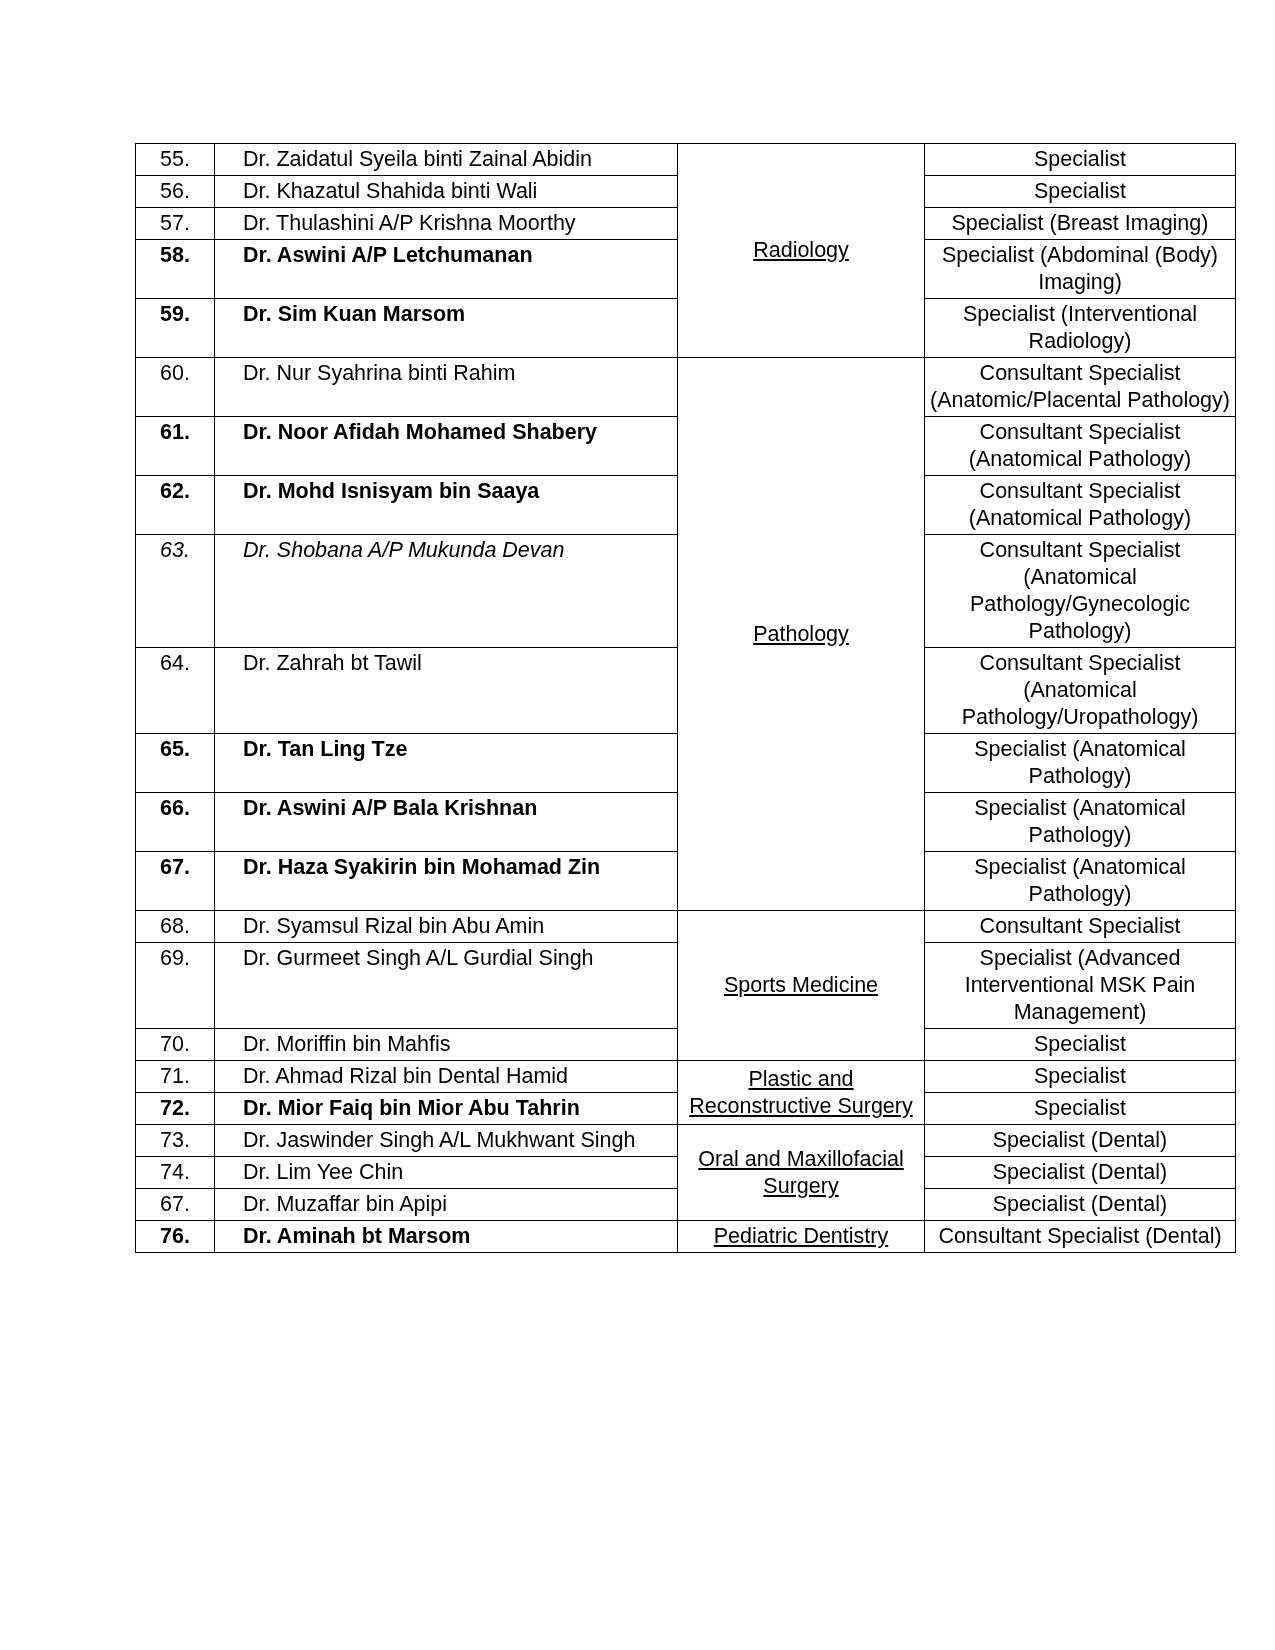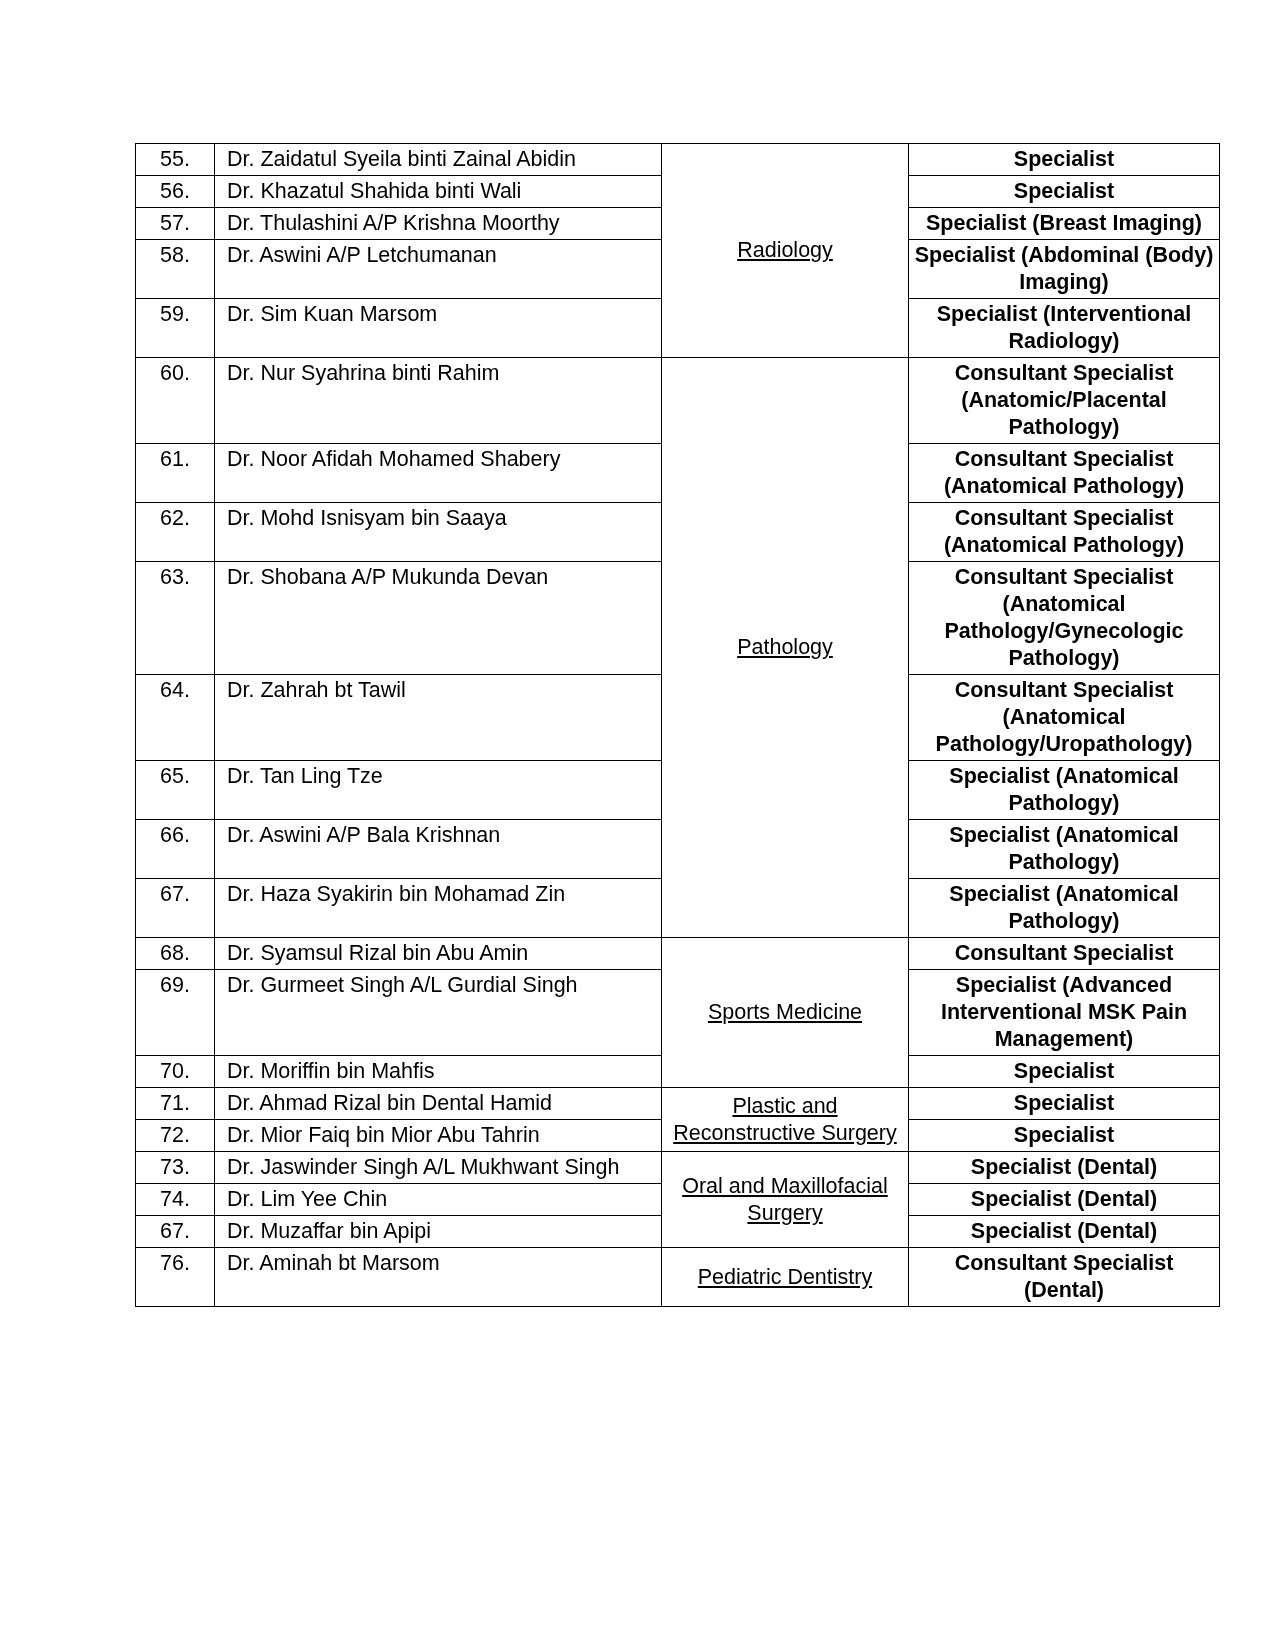--- a/index.html
+++ b/index.html
@@ -37,37 +37,36 @@
     text-align: center;
     word-wrap: break-word;
   }
   td.c-no {
     width: 70px;
     text-align: center;
   }
   td.c-name {
     width: 430px;
     text-align: left;
-    padding-left: 12px;
+    padding-left: 28px;
   }
   td.c-dept {
     width: 238px;
     text-align: center;
     vertical-align: middle;
     text-decoration: underline;
   }
   td.c-pos {
     width: 302px;
     text-align: center;
-    font-weight: bold;
   }
   
-  .pad-1 { padding-bottom: 27px; }
+  .pad-1 { padding-bottom: 27px; font-weight: bold; }
   .pad-2 { padding-bottom: 54px; }
-  .pad-3 { padding-bottom: 81px; }
+  .pad-3 { padding-bottom: 81px; font-style: italic; }
   .pad-0 { padding-bottom: 2px; }
 </style>
 </head>
 <body>
 
 <div class="page">
   <table class="doc-table">
     <tbody>
 
       <tr>

